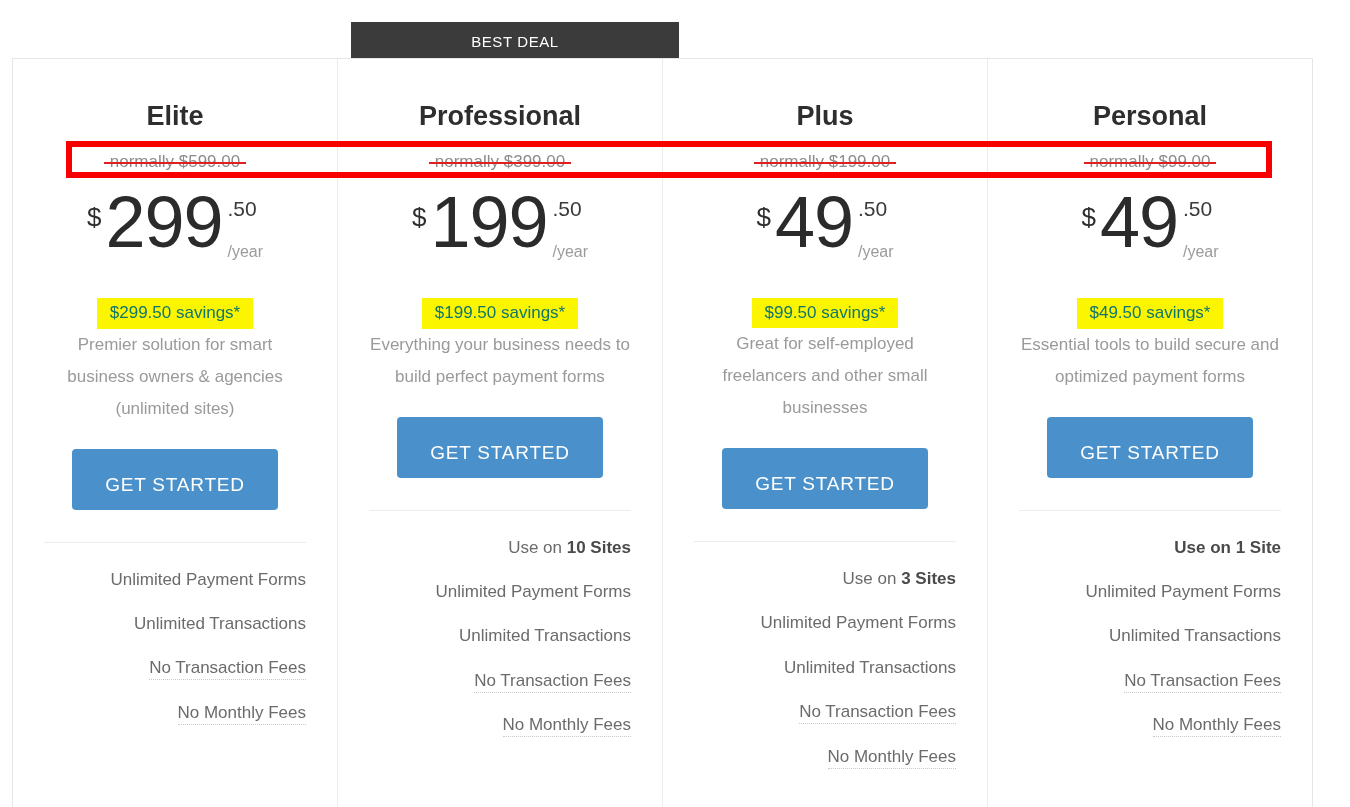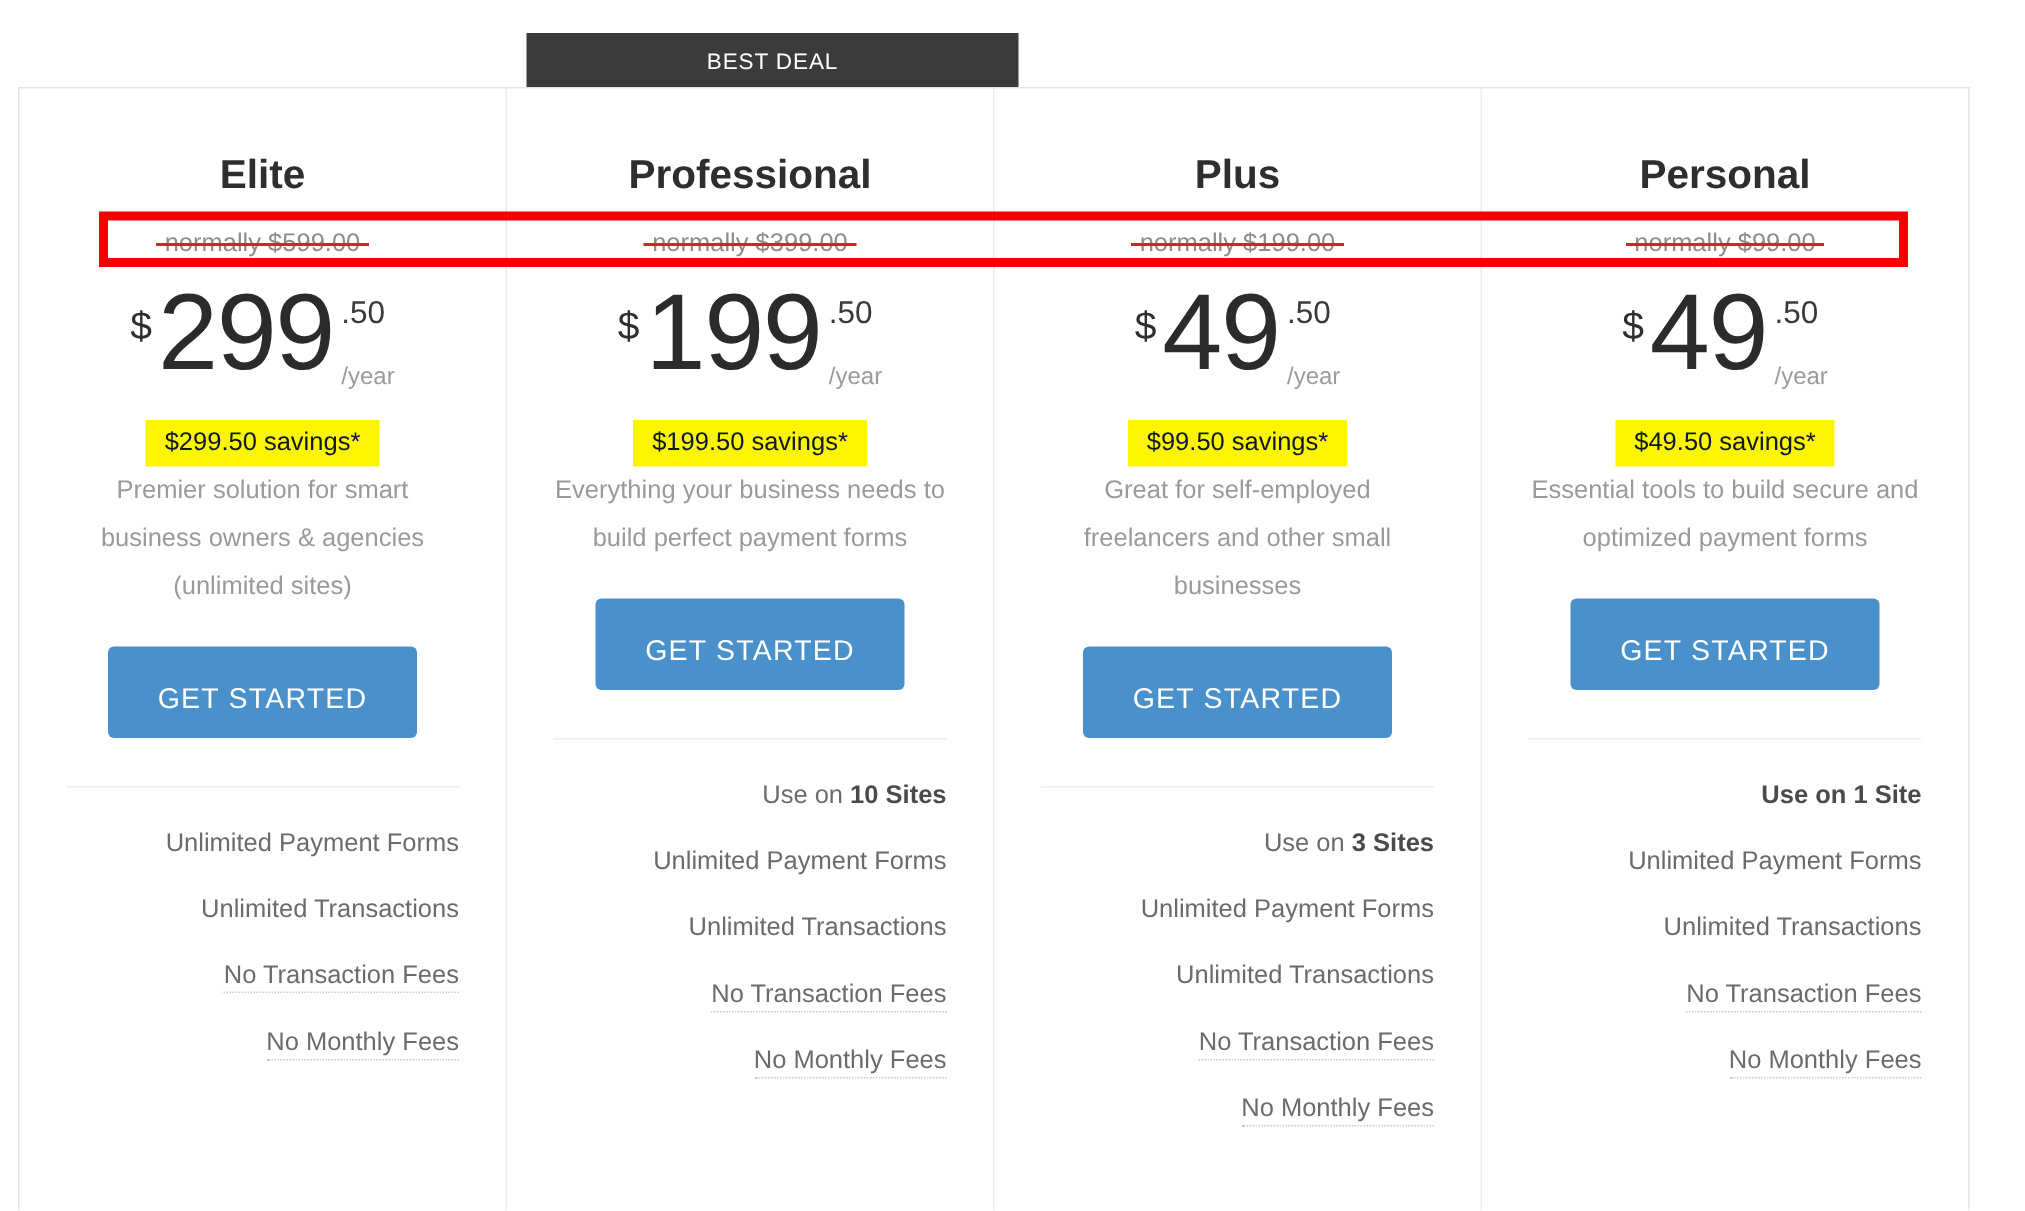--- a/index.html
+++ b/index.html
@@ -134,23 +134,23 @@
   }
   .price-per {
     font-size: 16px;
     color: #9b9b9b;
     margin-top: 13px;
     line-height: 1;
   }
 
   
   .savings {
-    margin-top: 14px;
+    margin-top: 32px;
     background: #fbf500;
-    color: #0f172a;
+    color: #0f766e;
     font-size: 17px;
     padding: 5px 13px 6px 13px;
     line-height: 1.15;
     display: inline-block;
   }
 
   
   .plan-desc {
     width: 262px;
     font-size: 17px;

